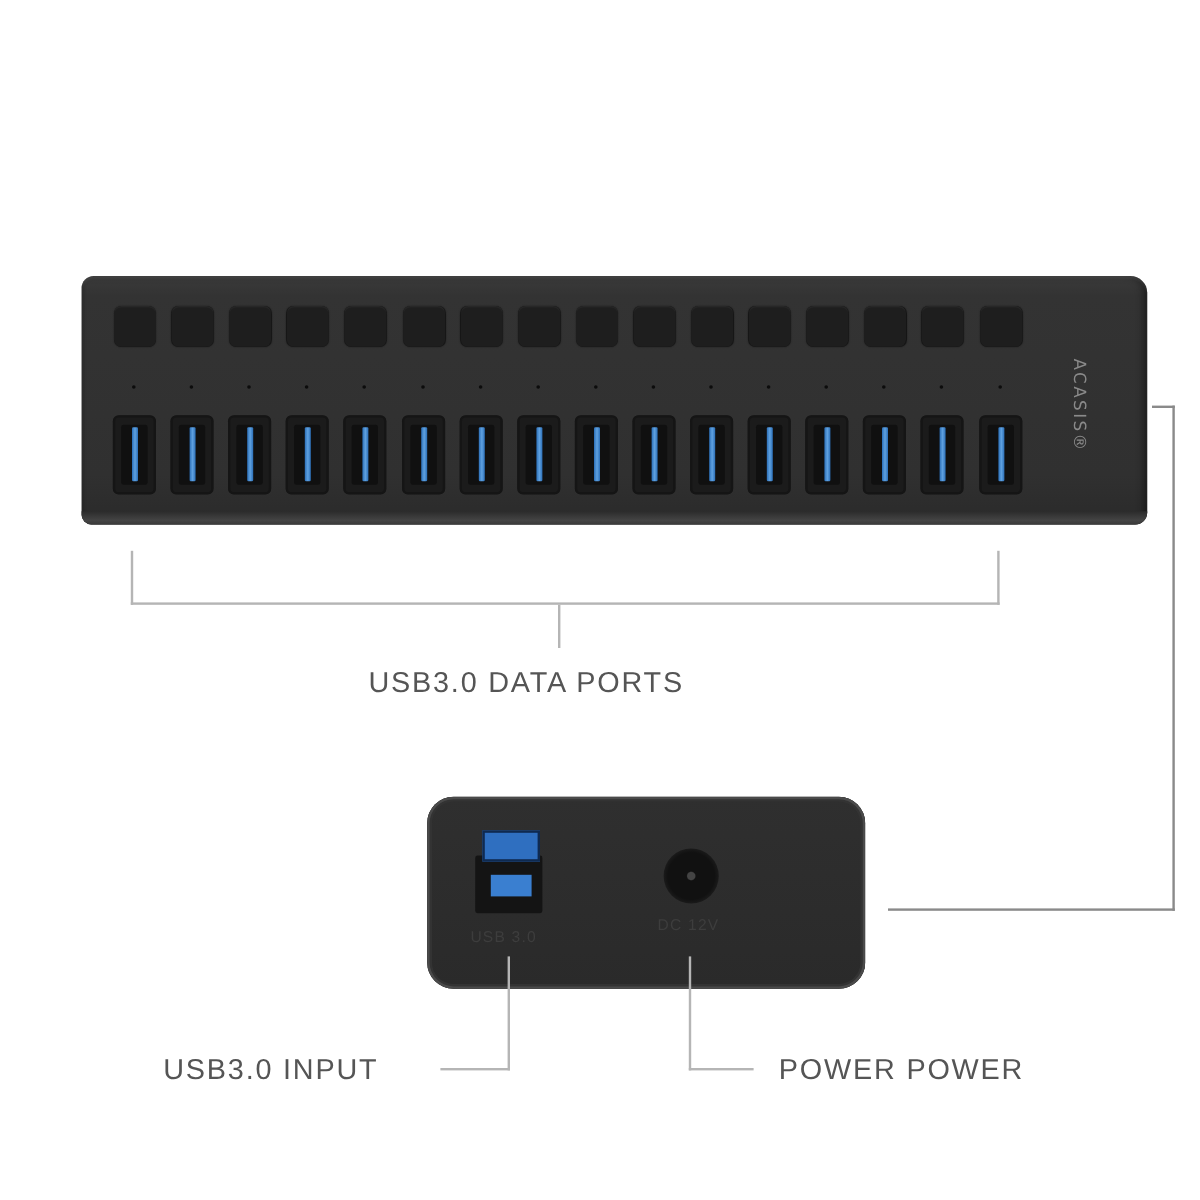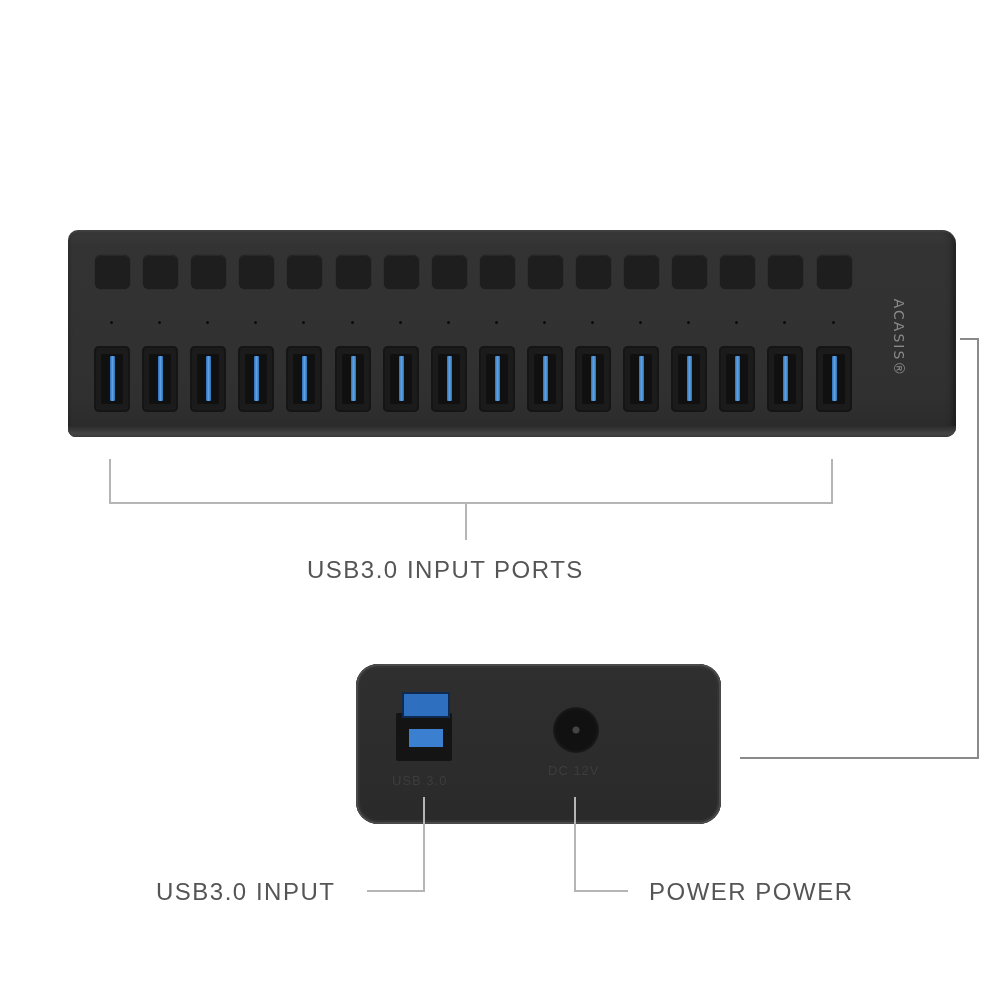--- a/index.html
+++ b/index.html
@@ -155,33 +155,33 @@
   </div>
 
 <div class="abs logo">
   <span>ACASIS®</span>
 </div>
 
 <div class="abs line" style="left:109px;top:459px;width:2px;height:45px;"></div>
 <div class="abs line" style="left:831px;top:459px;width:2px;height:45px;"></div>
 <div class="abs line" style="left:109px;top:502px;width:724px;height:2px;"></div>
 <div class="abs line" style="left:465px;top:504px;width:2px;height:36px;"></div>
-<div class="abs label" style="left:307px;top:556px;">USB3.0 INPUT PORTS</div>
+<div class="abs label" style="left:307px;top:556px;">USB3.0 DATA PORTS</div>
 
 <div class="abs dark-line" style="left:960px;top:338px;width:19px;height:2px;"></div>
 <div class="abs dark-line" style="left:977px;top:338px;width:2px;height:421px;"></div>
 <div class="abs dark-line" style="left:740px;top:757px;width:239px;height:2px;"></div>
 
 <div class="abs back"></div>
 <div class="abs usbb-body"></div>
 <div class="abs usbb-top"></div>
 <div class="abs usbb-pin"></div>
 <div class="abs panel-text" style="left:392px;top:773px;">USB 3.0</div>
 <div class="abs dc"></div>
 <div class="abs panel-text" style="left:548px;top:763px;">DC 12V</div>
 
 <div class="abs line" style="left:423px;top:797px;width:2px;height:95px;"></div>
 <div class="abs line" style="left:367px;top:890px;width:58px;height:2px;"></div>
-<div class="abs label" style="left:156px;top:878px;">USB3.0 INPUT</div>
+<div class="abs label" style="left:136px;top:878px;">USB3.0 INPUT</div>
 
 <div class="abs line" style="left:574px;top:797px;width:2px;height:95px;"></div>
 <div class="abs line" style="left:574px;top:890px;width:54px;height:2px;"></div>
 <div class="abs label" style="left:649px;top:878px;">POWER POWER</div>
 
 </body></html>

